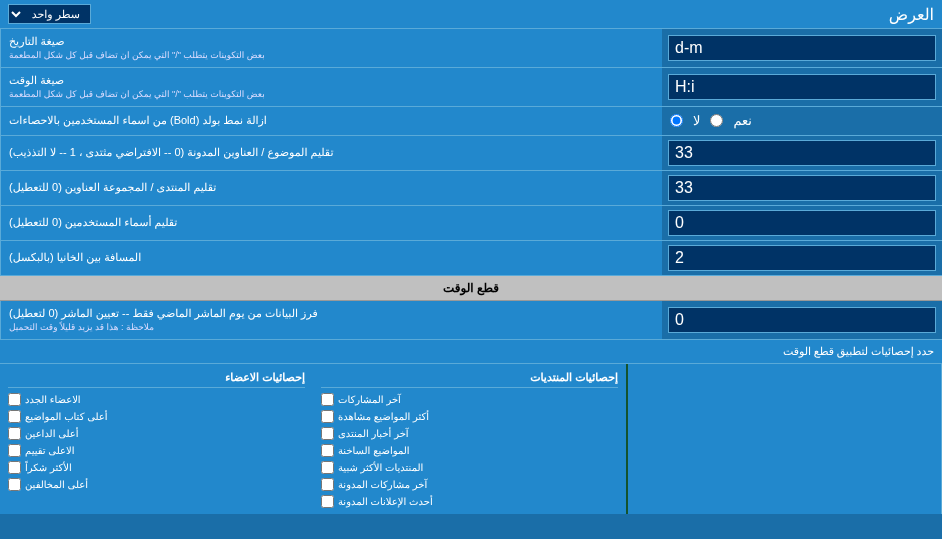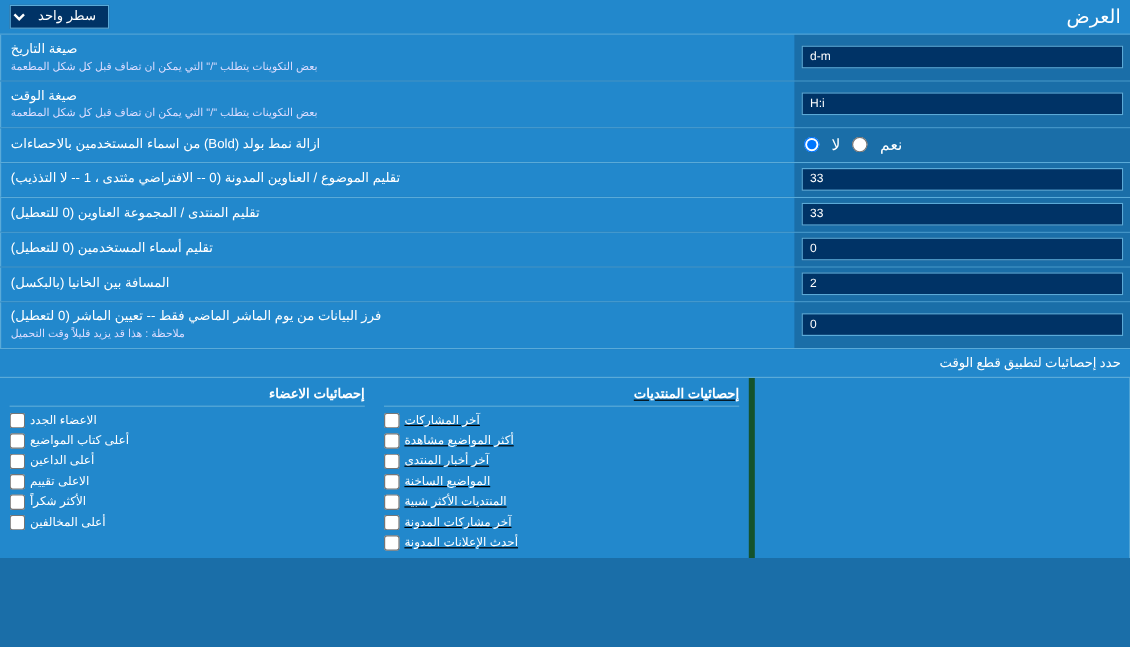--- a/index.html
+++ b/index.html
@@ -46,21 +46,21 @@
       justify-content: flex-end;
     }
 
     .input-cell input[type="text"] {
       background: #003366;
       color: #fff;
       border: 1px solid #5aaad8;
       padding: 3px 6px;
       width: 100%;
       text-align: right;
-      font-size: 10px;
+      font-size: 16px;
       direction: ltr;
     }
 
     .input-cell input[type="text"].ltr-val {
       text-align: left;
     }
 
     .section-header {
       background: #c0c0c0;
       color: #000;
@@ -235,41 +235,42 @@
     <div class="label-cell">تقليم أسماء المستخدمين (0 للتعطيل)</div>
   </div>
 
   <div class="row">
     <div class="input-cell">
       <input type="text" class="ltr-val" value="2" style="">
     </div>
     <div class="label-cell">المسافة بين الخانيا (بالبكسل)</div>
   </div>
 
+  <div class="section-header">قطع الوقت</div>
 
   <div class="row">
     <div class="input-cell">
       <input type="text" class="ltr-val" value="0" style="">
     </div>
     <div class="label-cell label-cell-two-line">
       <span>فرز البيانات من يوم الماشر الماضي فقط -- تعيين الماشر (0 لتعطيل)</span>
       <span class="sub-note">ملاحظة : هذا قد يزيد قليلاً وقت التحميل</span>
     </div>
   </div>
 
   <div class="row" style="background:#2288cc; padding: 5px 8px;">
     <div style="flex:1; color:#fff; font-size:11px; text-align:right;font-family:Liberation Serif, serif;">حدد إحصائيات لتطبيق قطع الوقت</div>
   </div>
 
   <div class="checkbox-columns">
 
     <div class="checkbox-col empty-col" style="border-right:1px solid #5aaad8;">
     </div>
 
-    <div class="checkbox-col" style="border-right:5px solid #14532d;text-decoration:underline;">
+    <div class="checkbox-col" style="border-right:2px solid #14532d;">
       <div class="checkbox-col-header">إحصائيات المنتديات</div>
       <div class="checkbox-item">
         <label>آخر المشاركات</label>
         <input type="checkbox" style="">
       </div>
       <div class="checkbox-item">
         <label>أكثر المواضيع مشاهدة</label>
         <input type="checkbox" style="">
       </div>
       <div class="checkbox-item">

